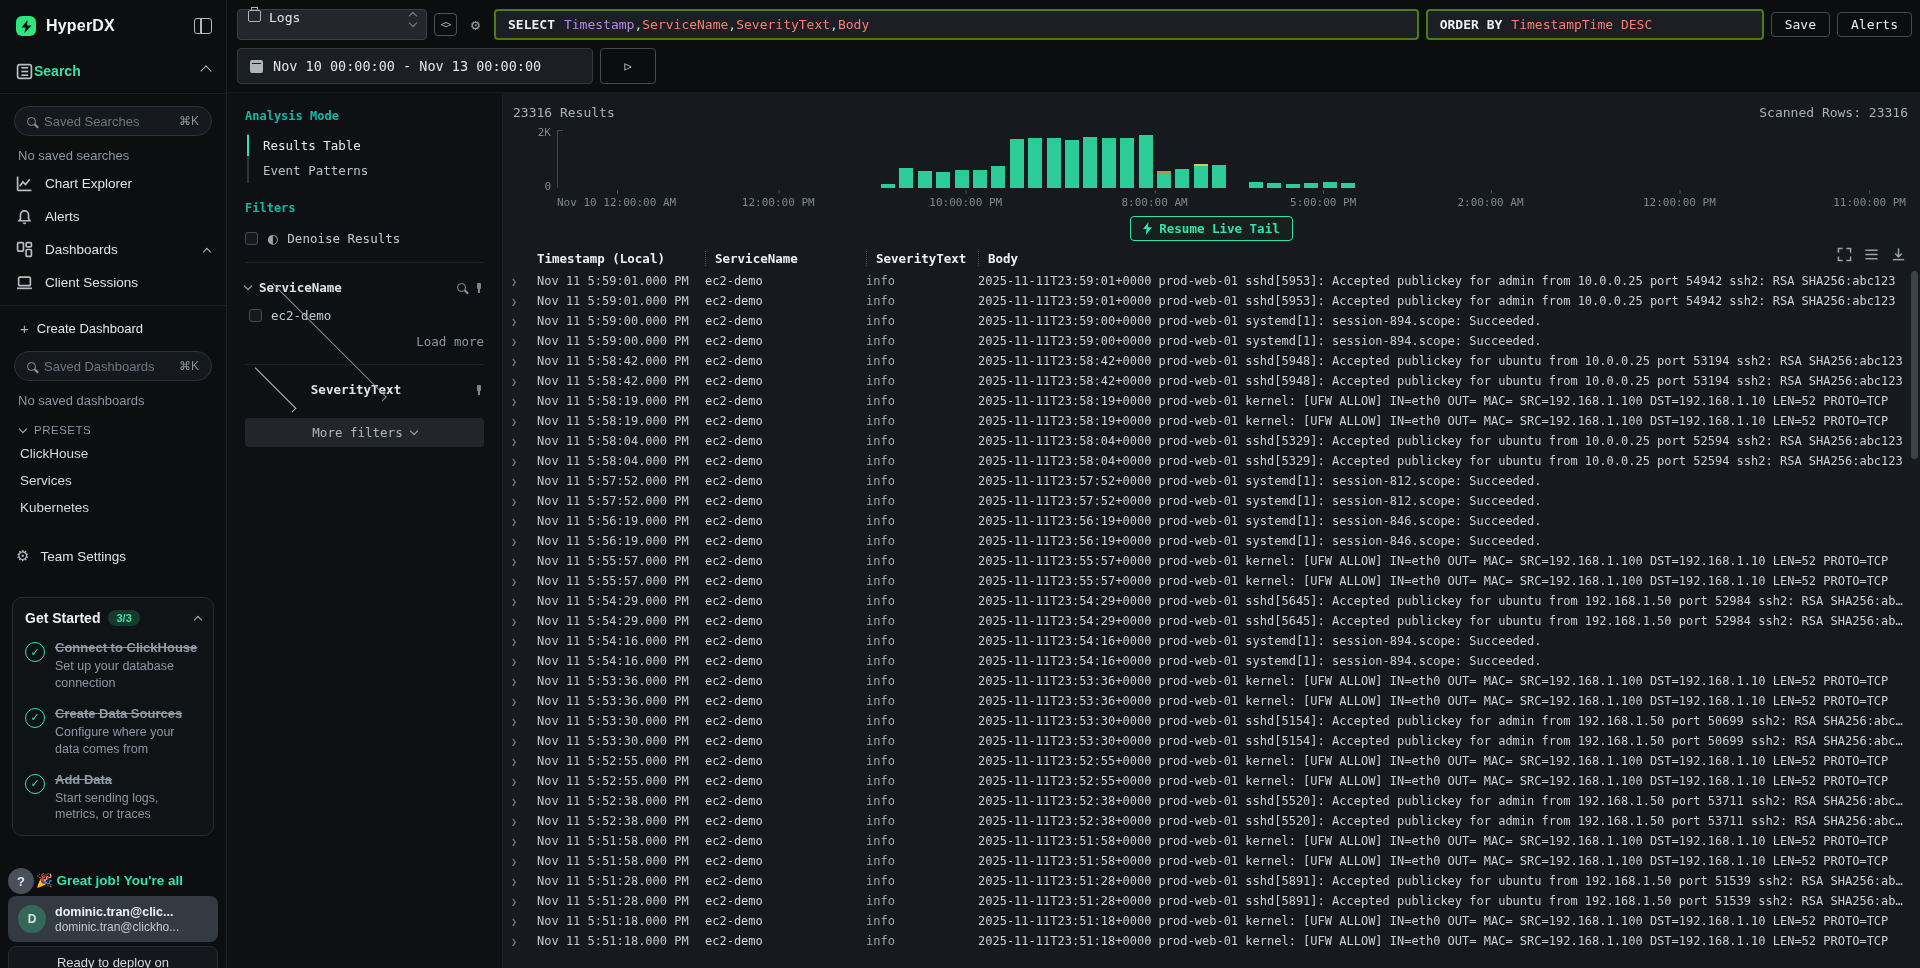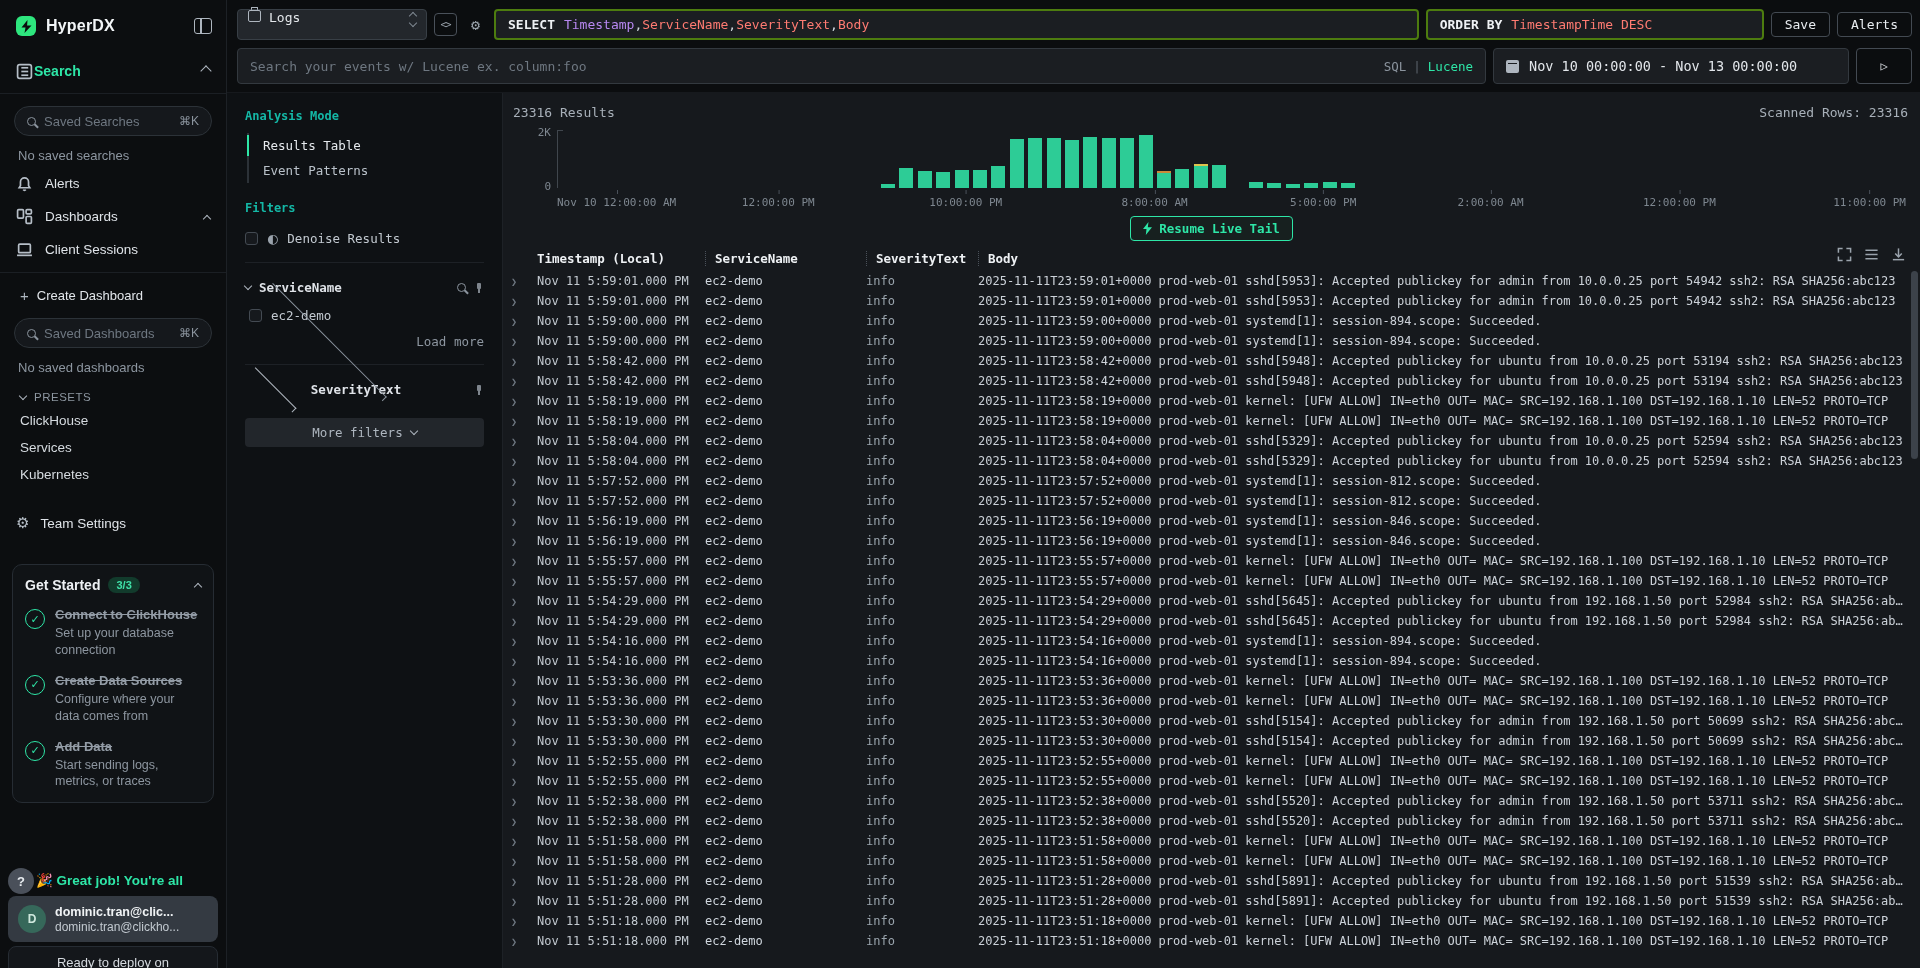--- a/index.html
+++ b/index.html
@@ -188,20 +188,28 @@
 
     <div class="pill">
       <span class="mag"></span>
       <span class="ph">Saved Searches</span>
       <span class="kbd">⌘K</span>
     </div>
     <div class="dim-line">No saved searches</div>
 
     <div class="nav-item">
       <svg class="icon16" viewBox="0 0 16 16">
+          <polyline points="1.5,14.5 1.5,1.5"></polyline>
+          <polyline points="1.5,14.5 14.5,14.5"></polyline>
+          <polyline points="3.5,10.5 6.5,6.5 9,9 13,4"></polyline>
+        </svg>
+      <span class="label">Chart Explorer</span>
+    </div>
+    <div class="nav-item">
+      <svg class="icon16" viewBox="0 0 16 16">
           <path d="M3,12 L13,12 L11.8,10 L11.8,6.5 A3.8,3.8 0 0 0 4.2,6.5 L4.2,10 Z"></path>
           <path d="M6.8,13.8 a1.4,1.4 0 0 0 2.4,0"></path>
         </svg>
       <span class="label">Alerts</span>
     </div>
     <div class="nav-item">
       <svg class="icon16" viewBox="0 0 16 16">
           <rect x="1.5" y="1.5" width="5.5" height="8" rx="1"></rect>
           <rect x="9.5" y="1.5" width="5" height="4" rx="1"></rect>
           <rect x="9.5" y="8" width="5" height="6.5" rx="1"></rect>
@@ -315,28 +323,20 @@
           <span class="tok-salmon">Body</span>
         </div>
         <div class="qinput orderby">
           <span class="kw">ORDER BY</span>
           <span class="tok-salmon">TimestampTime DESC</span>
         </div>
         <button class="btn">Save</button>
         <button class="btn">Alerts</button>
       </div>
       <div class="tb-row search-row">
-        <div class="search-input">
-          <input placeholder="Search your events w/ Lucene ex. column:foo" style="">
-          <span class="lang-toggle">
-            <span class="lang-sql">SQL</span>
-            <span class="lang-sep">|</span>
-            <span class="lang-lucene">Lucene</span>
-          </span>
-        </div>
         <div class="daterange">
           <span class="cal-icon"></span>
           <span>Nov 10 00:00:00 - Nov 13 00:00:00</span>
         </div>
         <div class="play-btn">▷</div>
       </div>
     </div>
 
     <div class="content">
 

